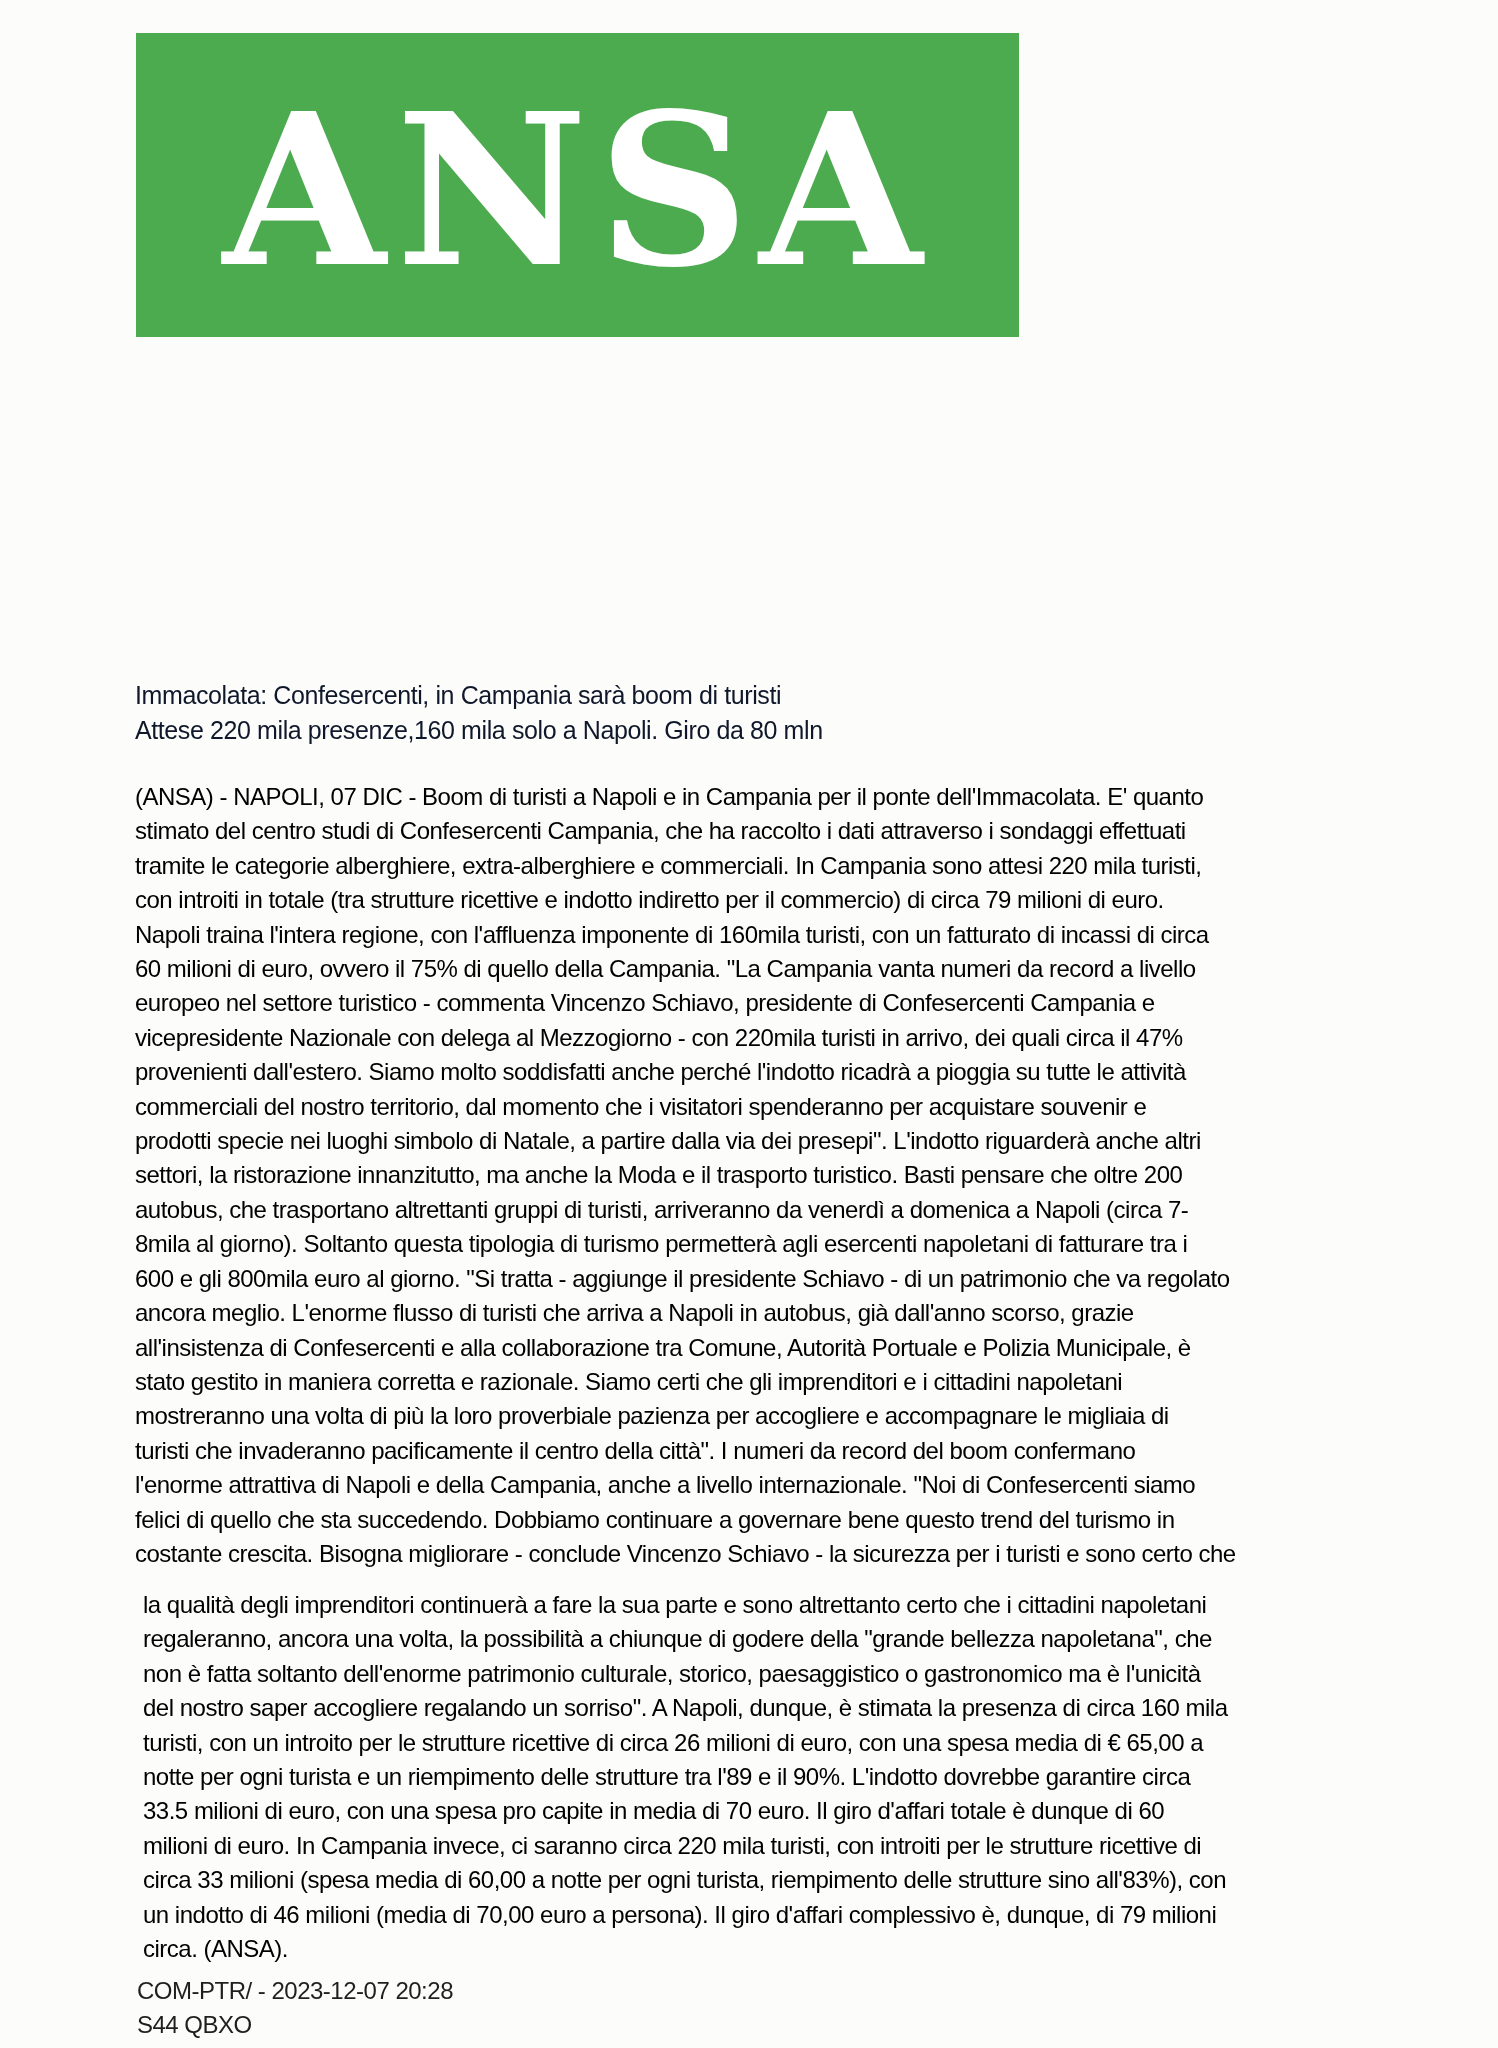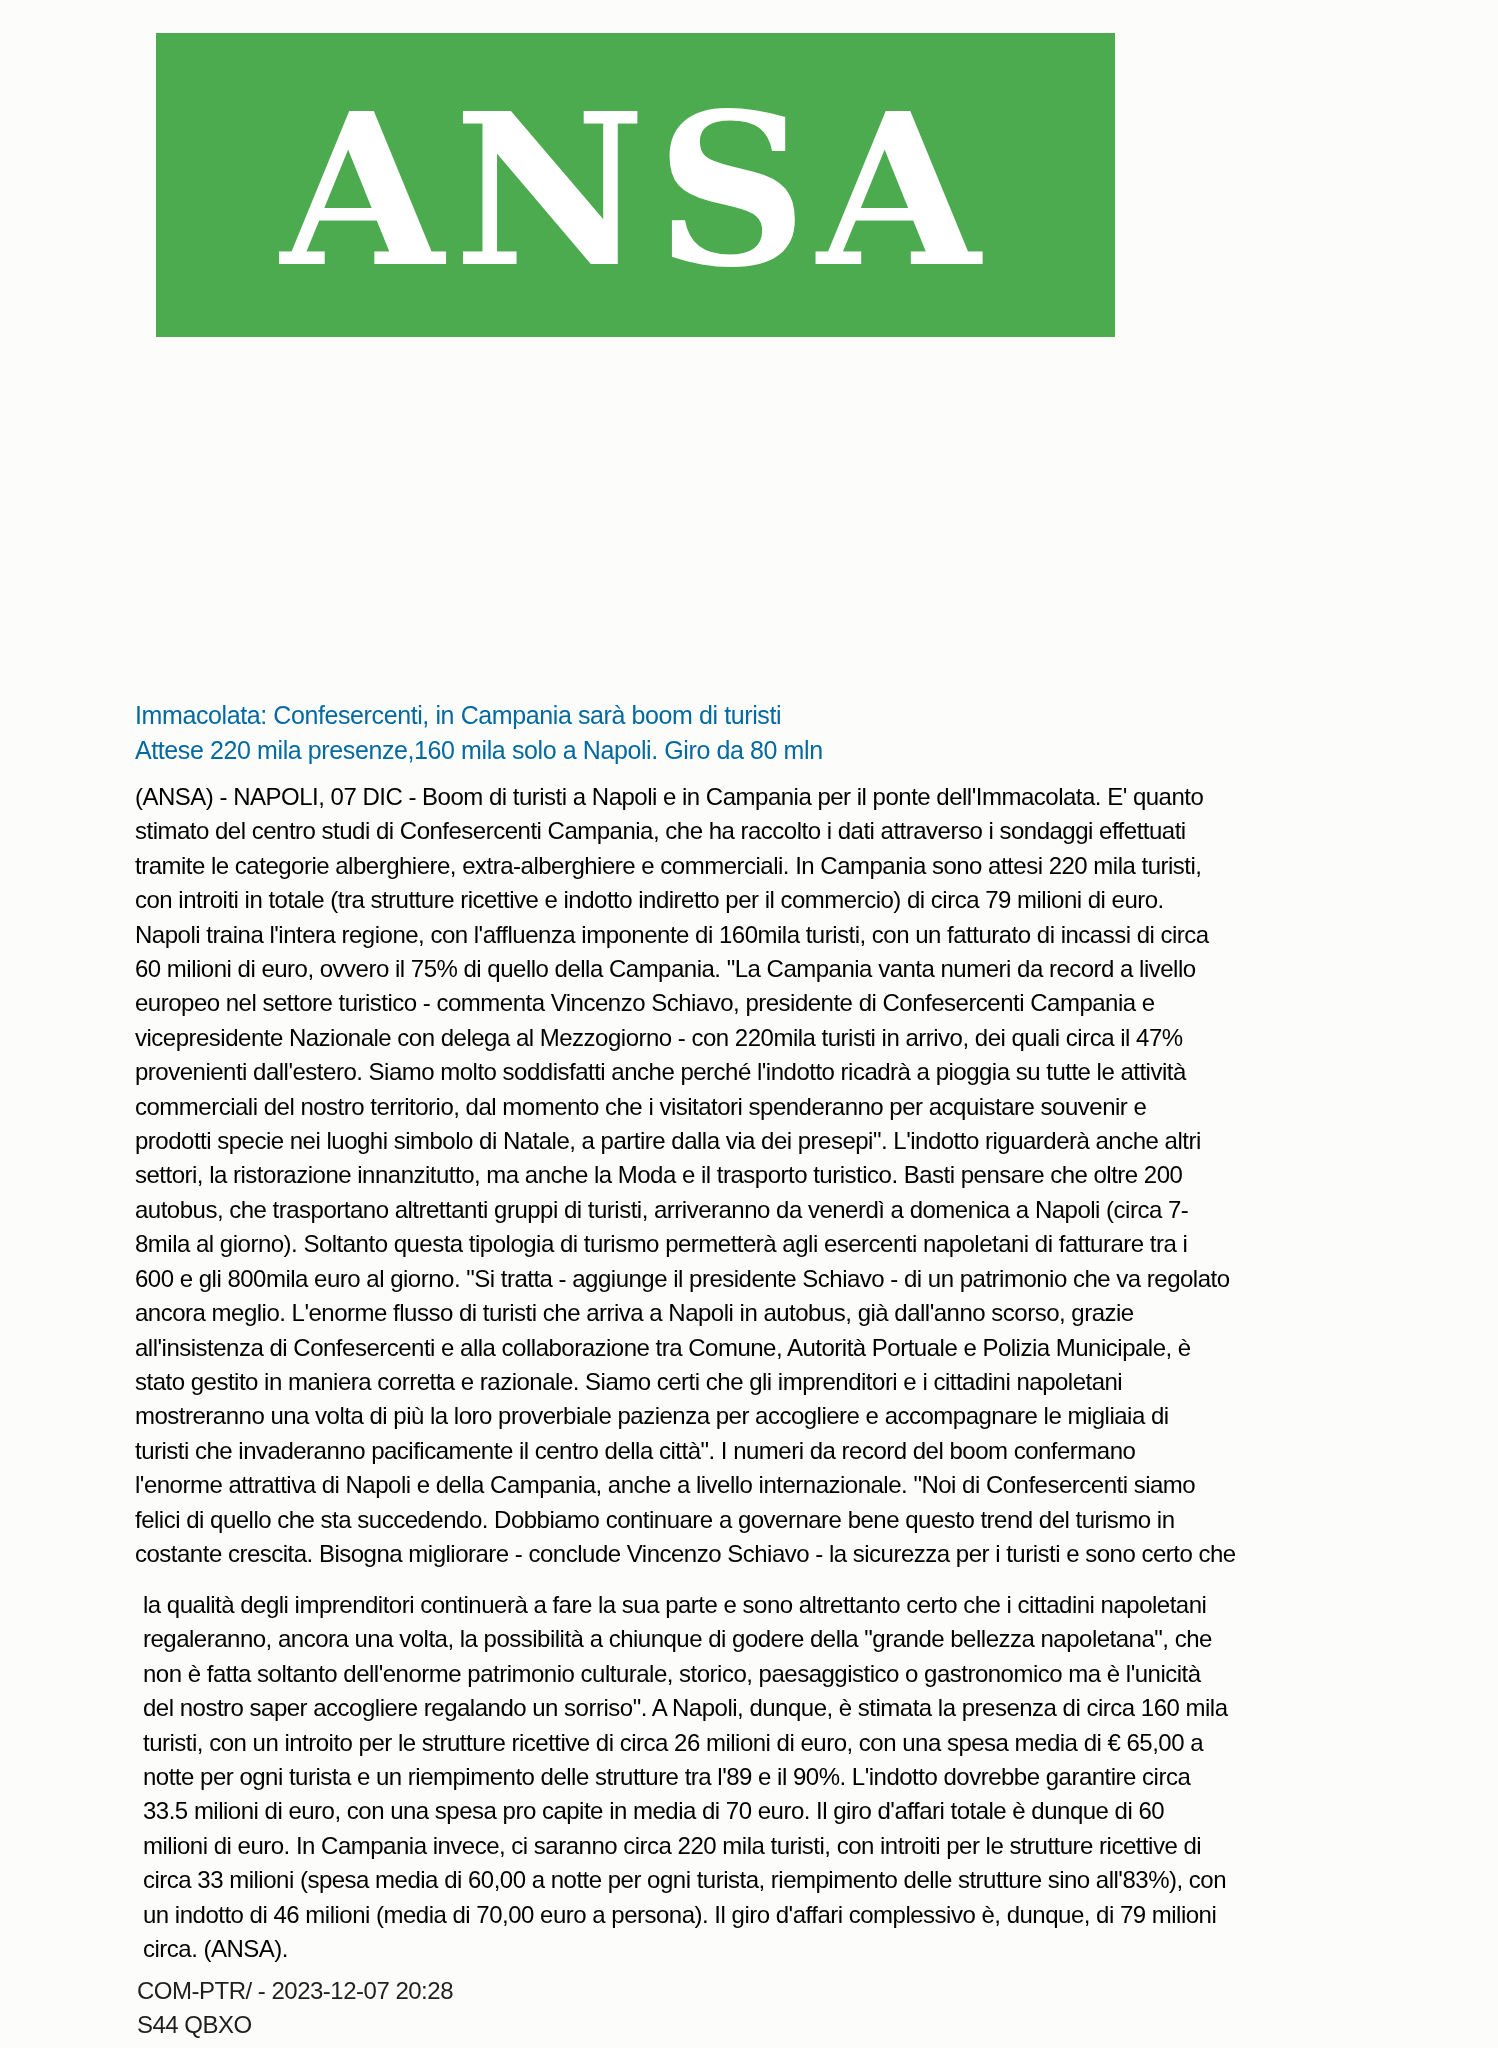--- a/index.html
+++ b/index.html
@@ -10,47 +10,47 @@
     width: 1498px;
     height: 2048px;
     position: relative;
     background: #fcfcfb;
     font-family: "Liberation Sans", sans-serif;
     color: #1e1e1e;
     overflow: hidden;
   }
   .logo {
     position: absolute;
-    left: 156px;
+    left: 136px;
     top: 33px;
-    width: 959px;
+    width: 883px;
     height: 304px;
     background: #4caa4f;
     display: flex;
     align-items: center;
     justify-content: center;
   }
   .logo-text {
     font-family: "DejaVu Serif", serif;
     font-weight: bold;
     font-size: 210px;
     letter-spacing: 10px;
     color: #ffffff;
     line-height: 1;
     transform: translateY(6px);
     user-select: none;
   }
   .headline {
     position: absolute;
     left: 135px;
-    top: 698px;
+    top: 678px;
     font-size: 25px;
     line-height: 35px;
     letter-spacing: -0.4px;
-    color: #0369a1;
+    color: #0f172a;
     white-space: pre;
   }
   .bodyblock {
     position: absolute;
     font-size: 24px;
     line-height: 34.4px;
     letter-spacing: -0.5px;
     color: #000000;
     white-space: pre;
   }

